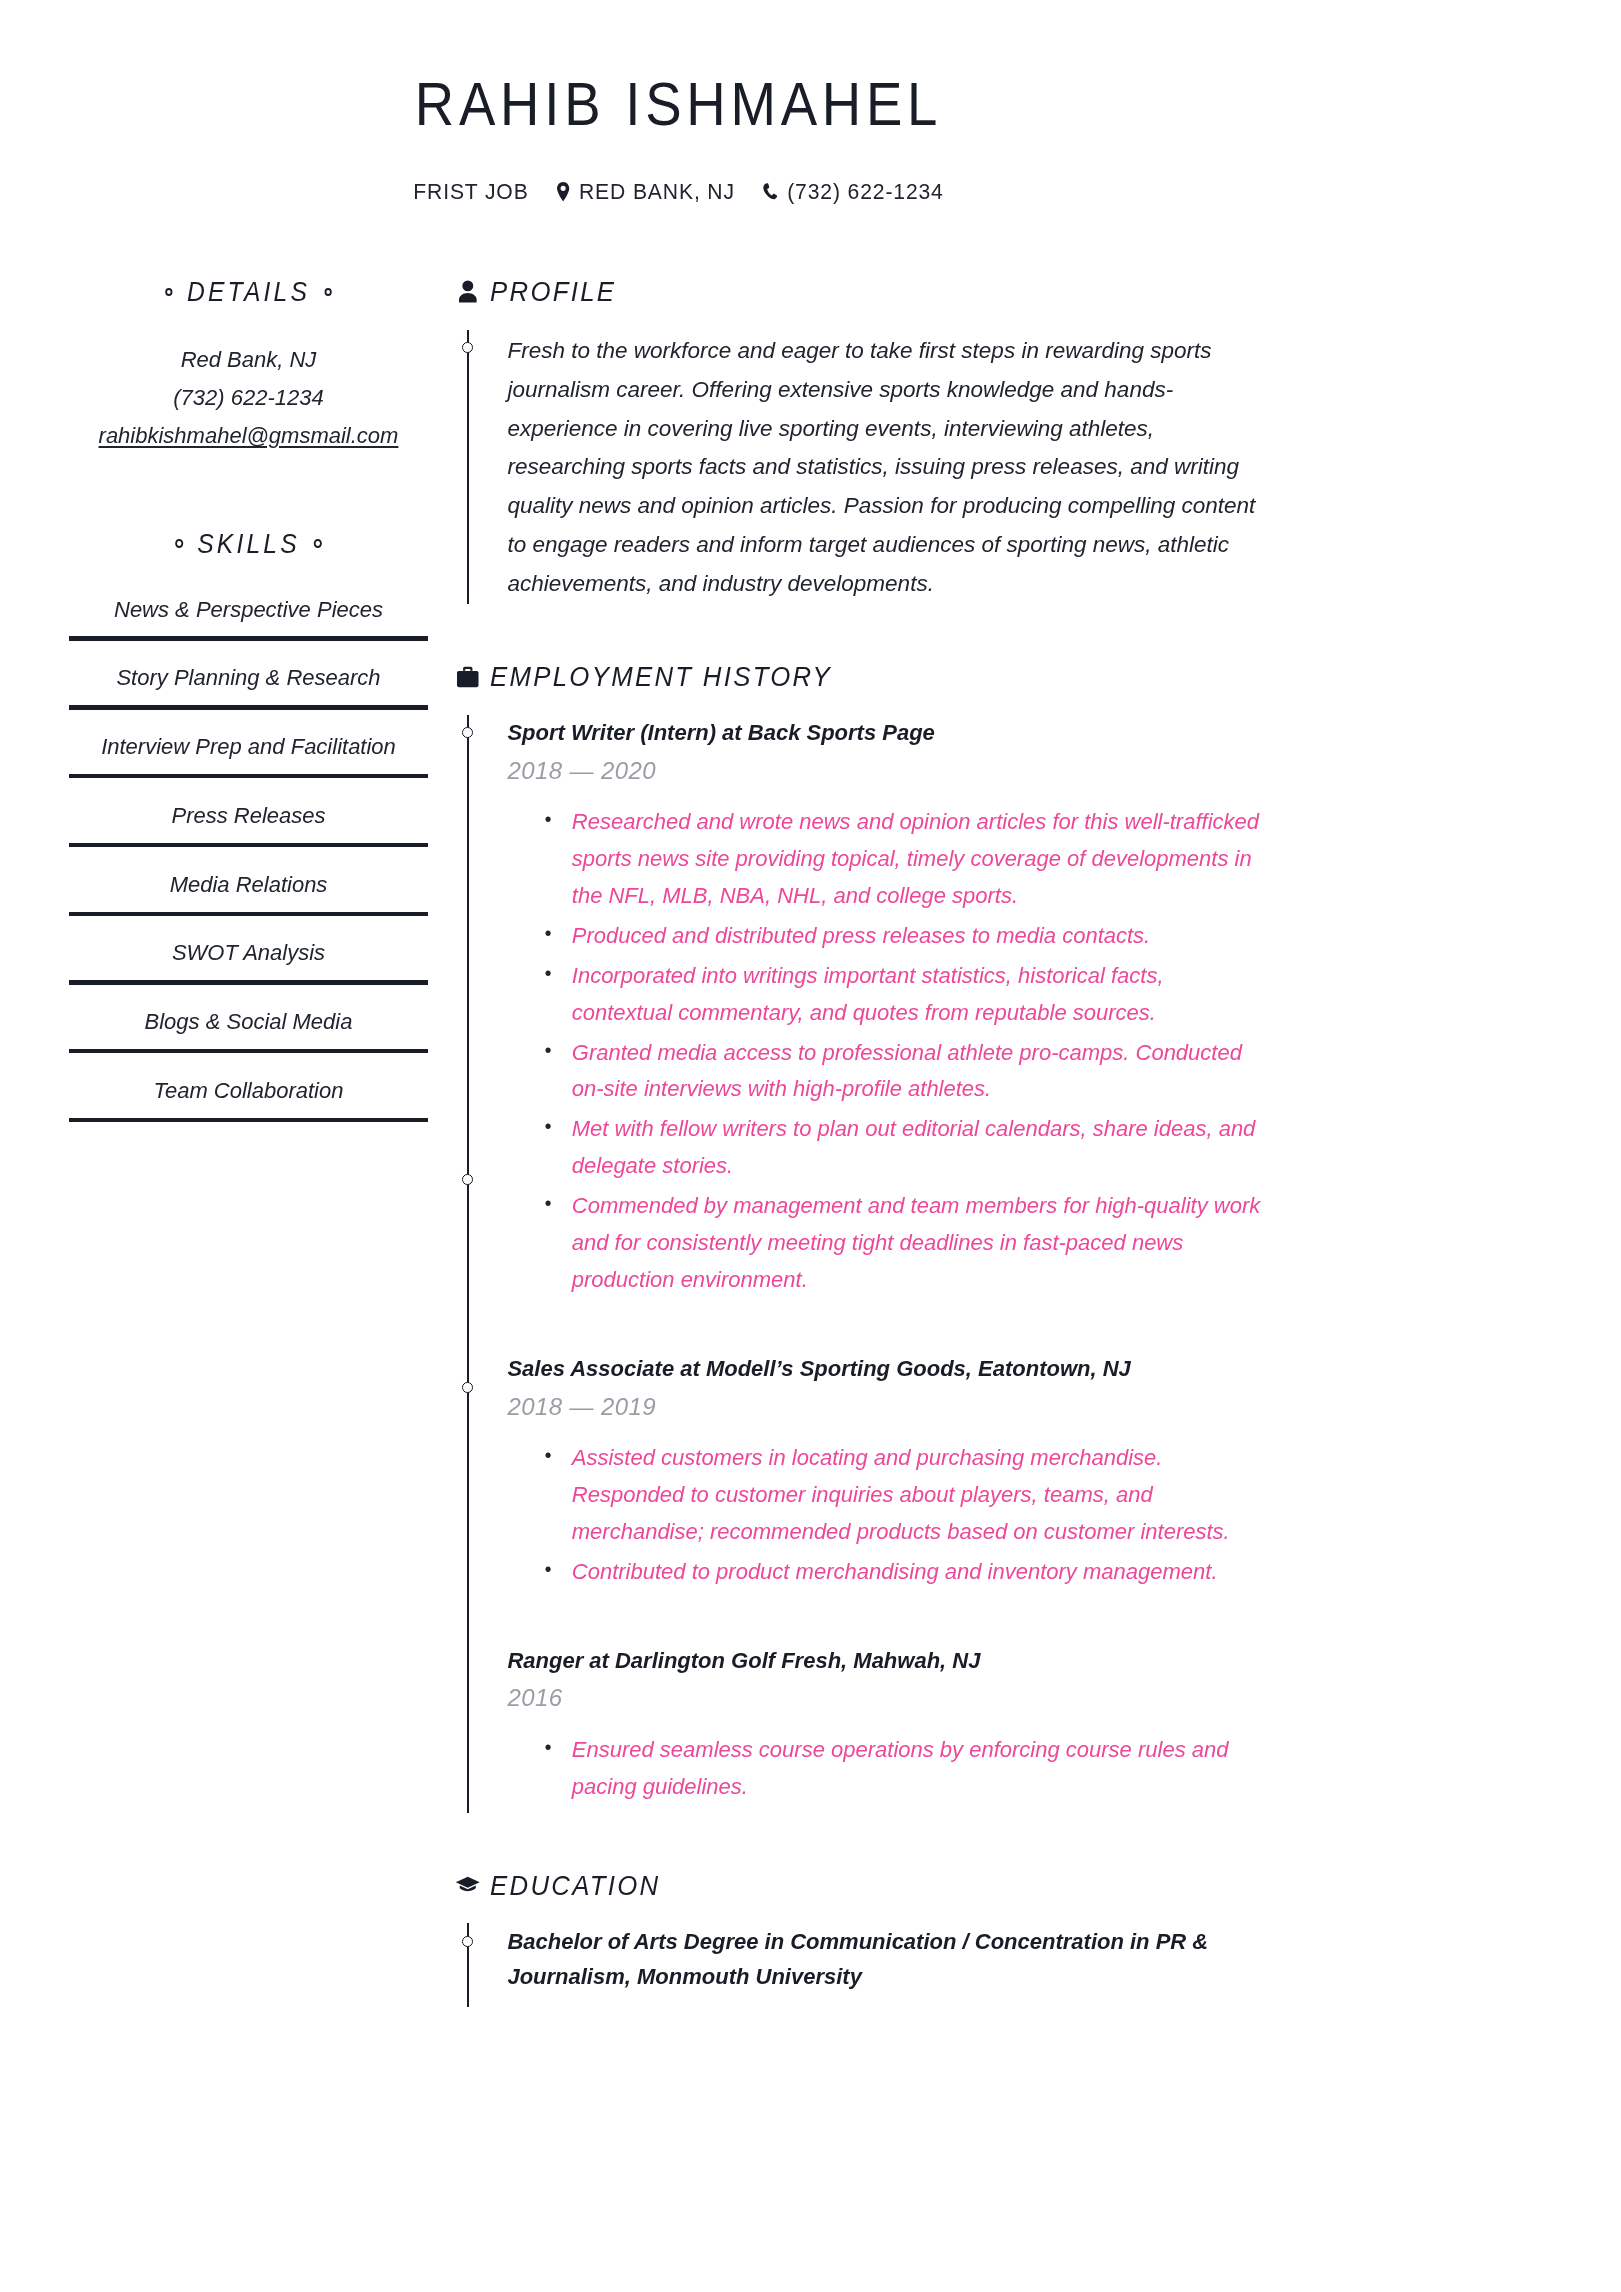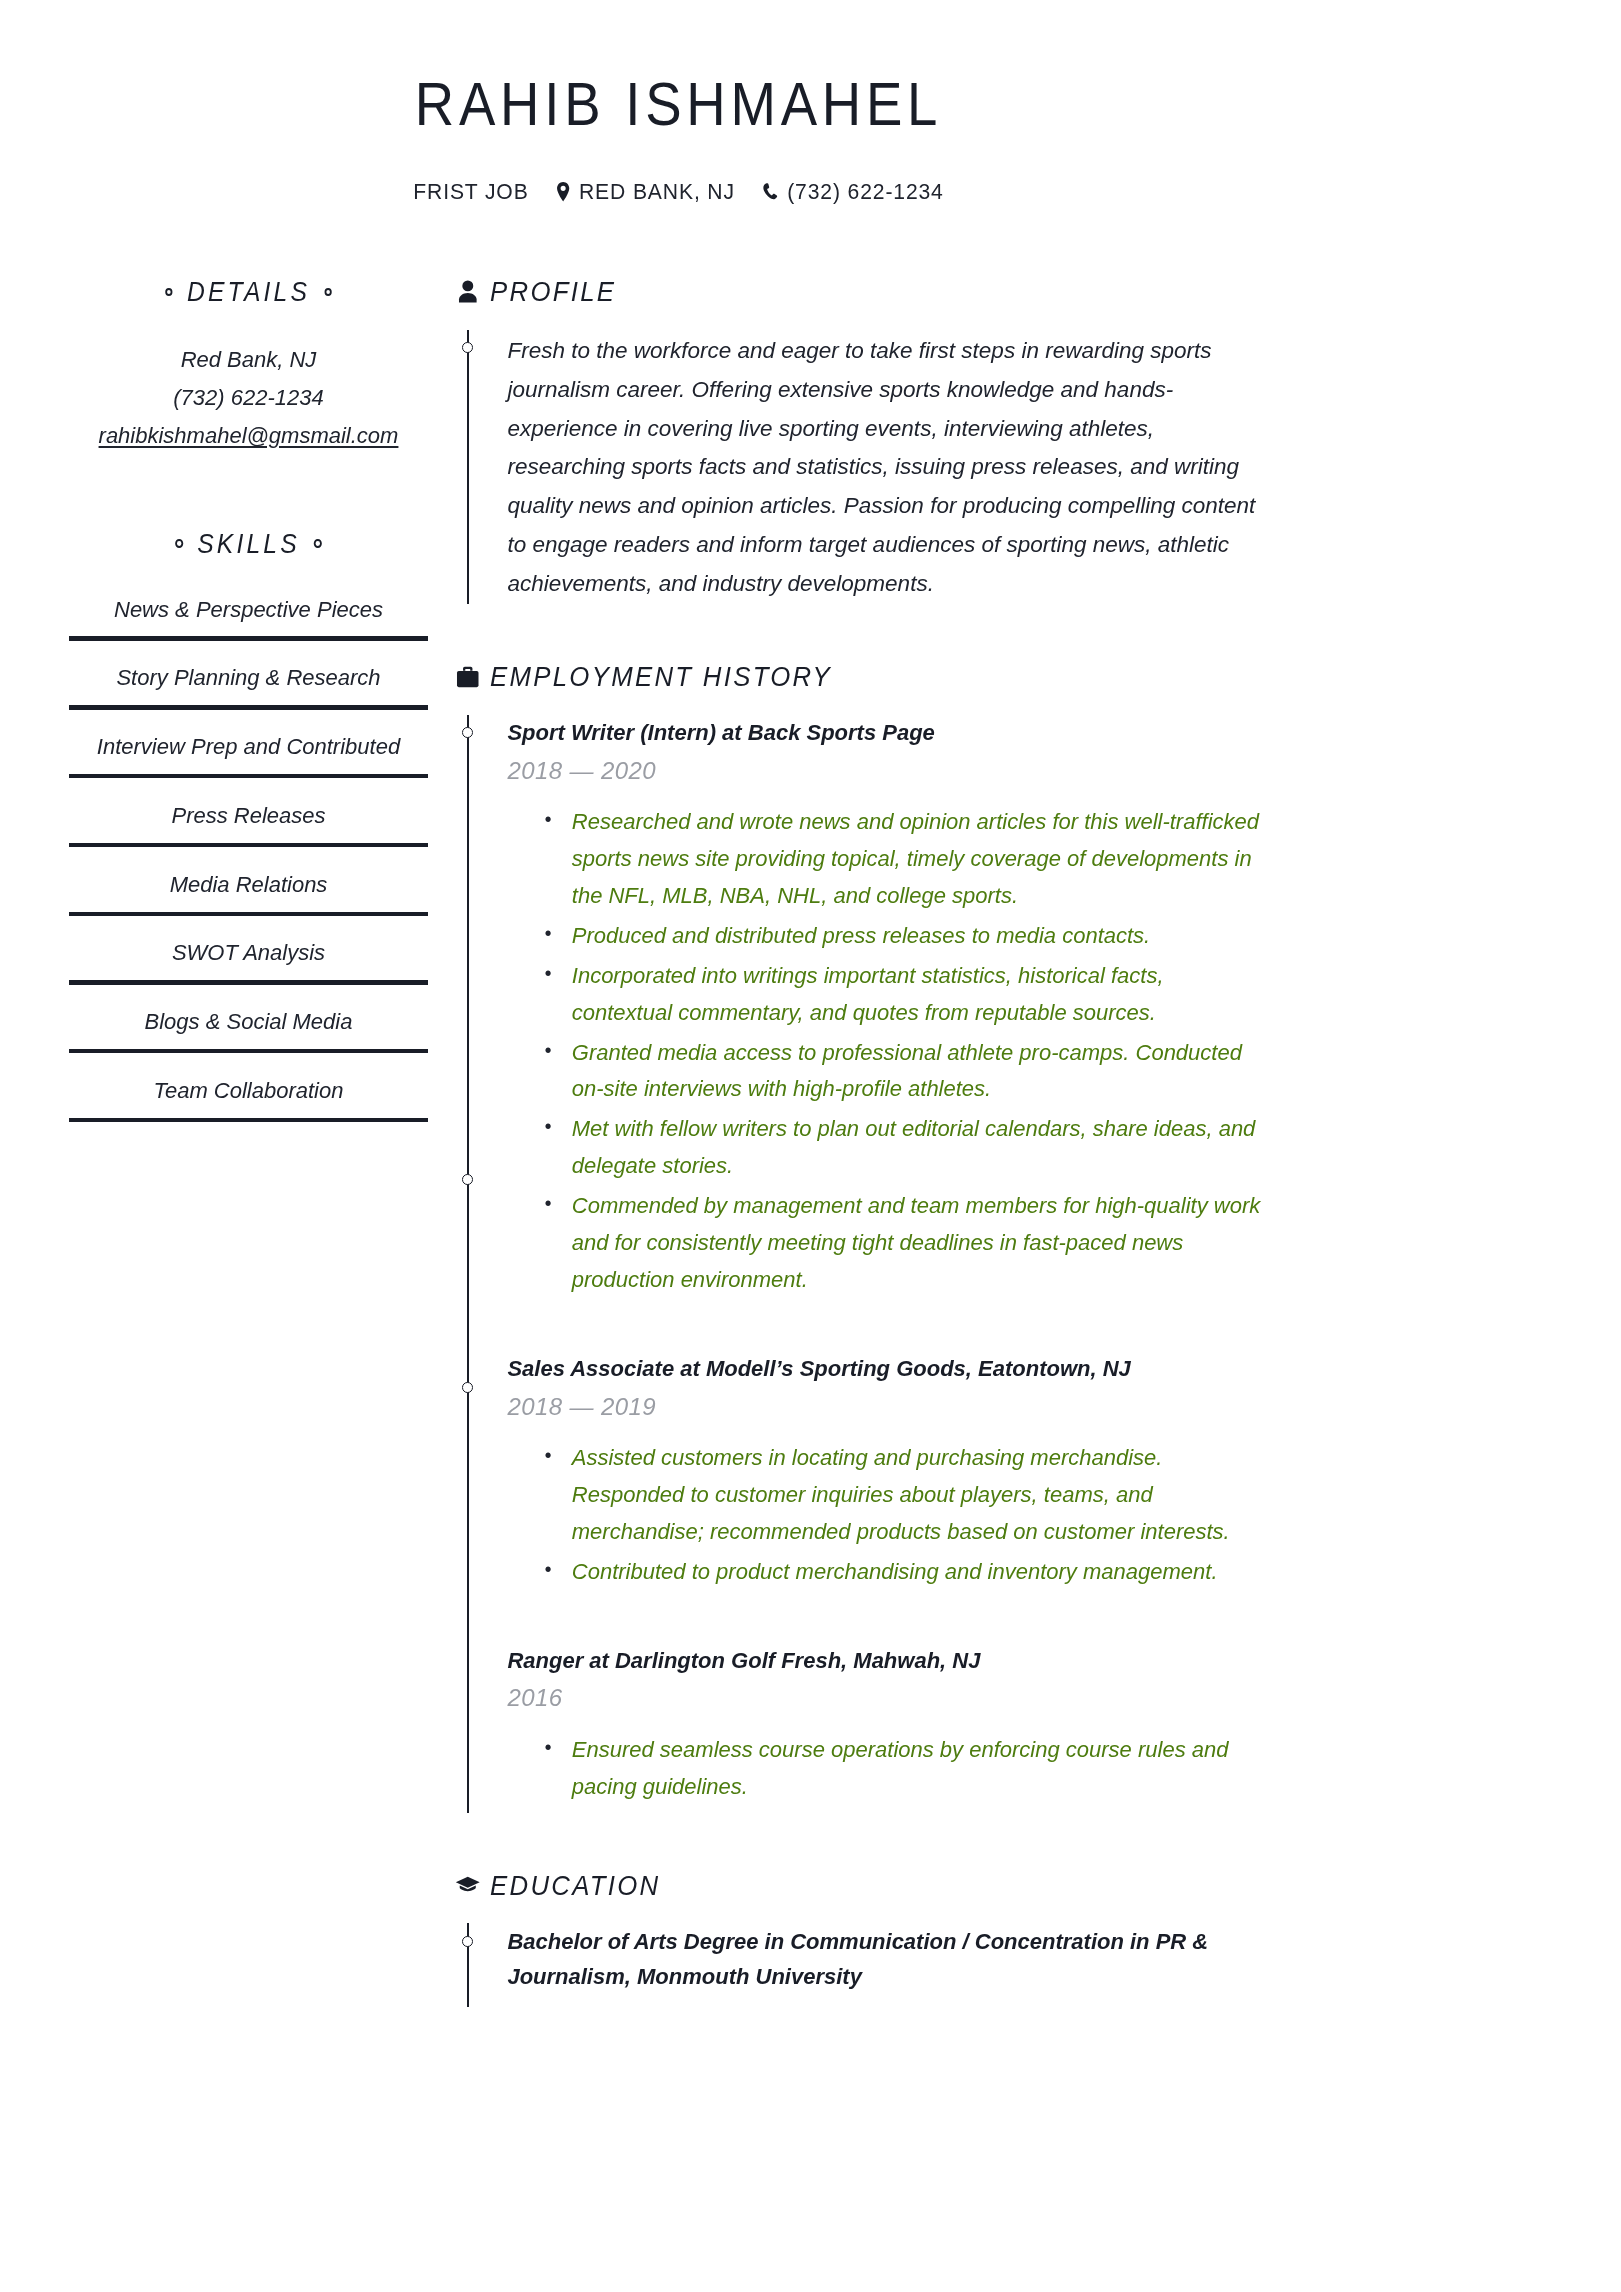--- a/index.html
+++ b/index.html
@@ -100,21 +100,21 @@
   }
 
   .job { padding-bottom:3.9px; }
   .job-title {
     font-size:22px; font-weight:bold; color:#191d27; line-height:1.5;
     padding-top:1px;
   }
   .job-date { font-size:24px; color:#9a9da4; margin-top:7.8px; letter-spacing:0.4px; }
   ul.bullets { list-style:none; margin-top:19.6px; padding-left:37px; }
   ul.bullets li {
-    position:relative; font-size:22px; line-height:1.68; color:#4d7c0f;
+    position:relative; font-size:22px; line-height:1.68; color:#ec4899;
     margin-bottom:2.9px; padding-left:27.4px;
   }
   ul.bullets li::before {
     content:"•"; position:absolute; left:0; top:-1px; font-size:19.6px; color:#20242e;
   }
   .edu-title { font-size:22px; font-weight:bold; color:#191d27; line-height:1.6; padding-top:1px; }
   .gap-job { height:45px; }
   .section-gap { height:57px; }
 </style>
 </head>
@@ -172,21 +172,21 @@
 
         <div class="skill">
           <div class="skill-label">News &amp; Perspective Pieces</div>
           <div class="skill-bar"></div>
         </div>
         <div class="skill">
           <div class="skill-label">Story Planning &amp; Research</div>
           <div class="skill-bar"></div>
         </div>
         <div class="skill">
-          <div class="skill-label">Interview Prep and Contributed</div>
+          <div class="skill-label">Interview Prep and Facilitation</div>
           <div class="skill-bar"></div>
         </div>
         <div class="skill">
           <div class="skill-label">Press Releases</div>
           <div class="skill-bar"></div>
         </div>
         <div class="skill">
           <div class="skill-label">Media Relations</div>
           <div class="skill-bar"></div>
         </div>

